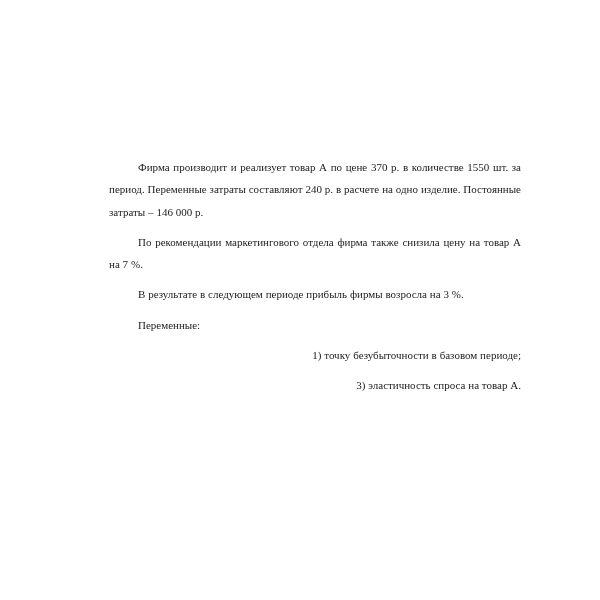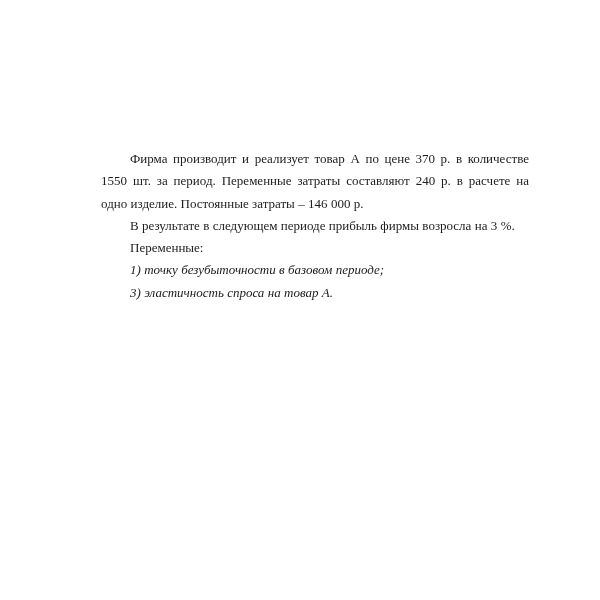--- a/index.html
+++ b/index.html
@@ -25,57 +25,57 @@
   }
 
   .doc-body {
     position: absolute;
     left: 101px;
     top: 148px;
     width: 428px;
   }
 
   .para {
-    margin: 0;
-    font-size: 13px;
+    margin: 8px;
+    font-size: 11px;
     line-height: 22.3px;
     text-align: justify;
     text-justify: inter-word;
     text-indent: 29px;
     hyphens: none;
     -webkit-hyphens: none;
     word-spacing: 0.1px;
   }
 
   
   .para.short {
     text-align: right;
     text-align-last: left;
   }
 
   .para.list-item {
-    text-align: left;
+    text-align: right;
     text-indent: 29px;
-    font-style: italic;
   }
 
   .para.lead {
     text-align: justify;
     text-align-last: left;
   }
 </style>
 </head>
 <body>
 
 <div class="page">
   <div class="doc-body">
 
     <p class="para lead">Фирма производит и реализует товар А по цене 370 р. в количестве 1550 шт. за период. Переменные затраты составляют 240 р. в расчете на одно изделие. Постоянные затраты – 146 000 р.</p>
 
 
+    <p class="para lead">По рекомендации маркетингового отдела фирма также снизила цену на товар А на 7 %.</p>
 
     <p class="para short">В результате в следующем периоде прибыль фирмы возросла на 3 %.</p>
 
     <p class="para short">Переменные:</p>
 
     <p class="para list-item">1) точку безубыточности в базовом периоде;</p>
 
 
     <p class="para list-item">3) эластичность спроса на товар А.</p>
 

